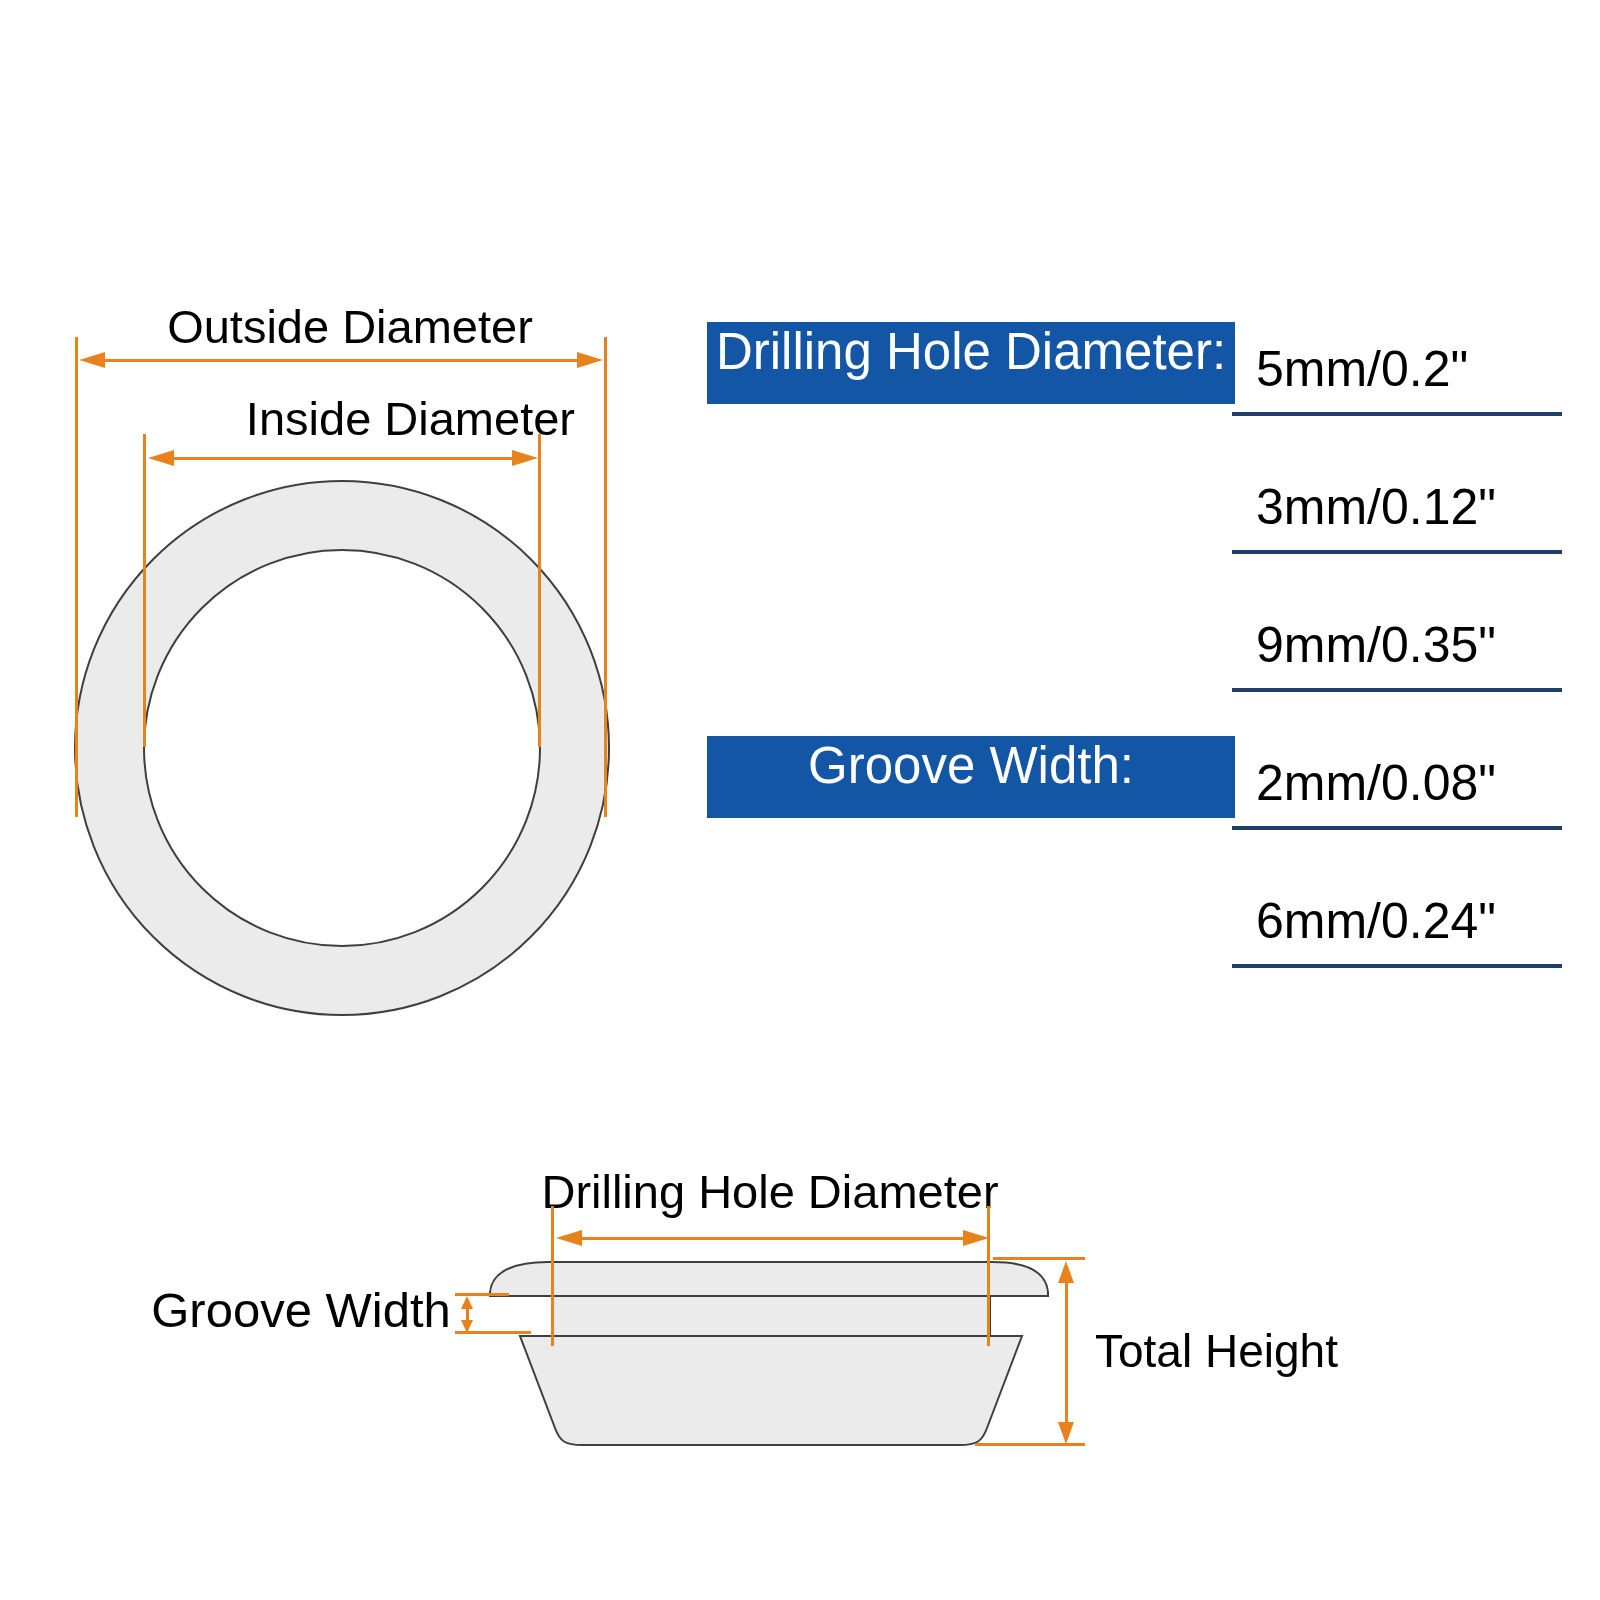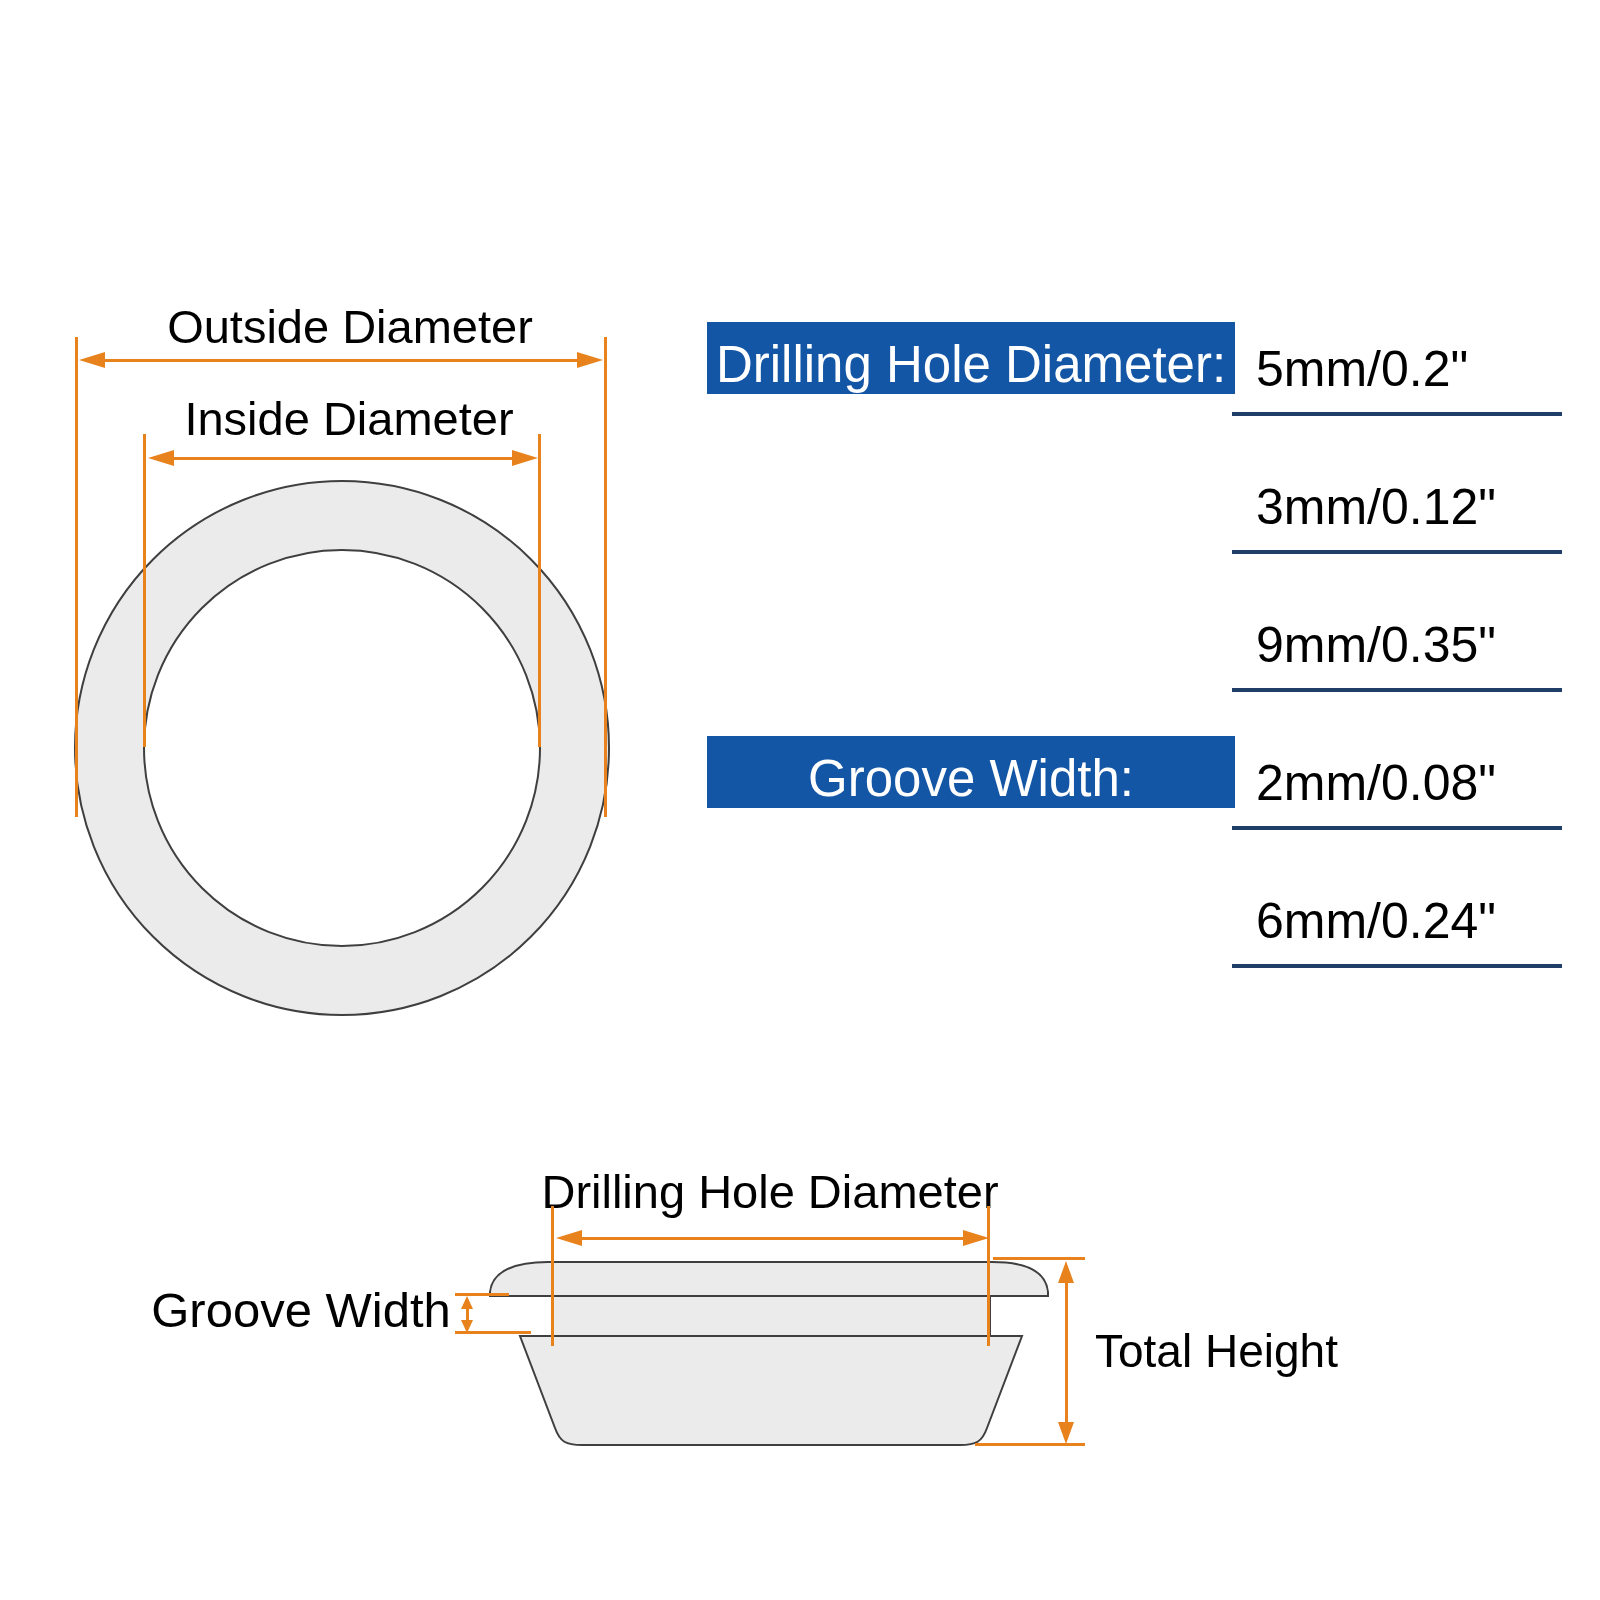--- a/index.html
+++ b/index.html
@@ -16,21 +16,21 @@
   }
   .abs{position:absolute;}
   
   .ring-outer{left:74px;top:480px;width:536px;height:536px;border:2px solid var(--stroke);
     border-radius:50%;background:var(--fill);box-sizing:border-box;}
   .ring-inner{left:143px;top:549px;width:398px;height:398px;border:2px solid var(--stroke);
     border-radius:50%;background:#ffffff;box-sizing:border-box;}
   
   .dlabel{color:#000;white-space:nowrap;}
   .lbl-outside{left:90px;top:303px;width:520px;text-align:center;font-size:47px;line-height:47px;}
-  .lbl-inside{left:99px;top:395px;width:500px;text-align:center;font-size:47px;line-height:47px;}
+  .lbl-inside{left:75px;top:395px;width:500px;text-align:right;font-size:47px;line-height:47px;}
   .lbl-drill{left:520px;top:1168px;width:500px;text-align:center;font-size:47px;line-height:47px;}
   .lbl-groove{left:150px;top:1288px;width:302px;text-align:center;font-size:49px;line-height:45px;}
   .lbl-total{left:1095px;top:1328px;font-size:46px;line-height:46px;}
   
   .extv{position:absolute;width:3px;background:var(--orange);}
   .tick{position:absolute;height:3px;background:var(--orange);}
   .harrow{position:absolute;height:3px;}
   .harrow .hl{position:absolute;left:20px;right:20px;top:0;height:3px;background:var(--orange);}
   .ah{position:absolute;width:0;height:0;border-style:solid;}
   .ah-l{left:0;top:-7px;border-width:8.5px 26px 8.5px 0;border-color:transparent var(--orange) transparent transparent;}
@@ -38,22 +38,22 @@
   .varrow{position:absolute;width:3px;}
   .varrow .vl{position:absolute;left:0;top:14px;bottom:14px;width:3px;background:var(--orange);}
   .va{position:absolute;width:0;height:0;border-style:solid;}
   .va-t{left:-7px;top:0;border-width:0 8.5px 22px 8.5px;border-color:transparent transparent var(--orange) transparent;}
   .va-b{left:-7px;bottom:0;border-width:22px 8.5px 0 8.5px;border-color:var(--orange) transparent transparent transparent;}
   .varrow.small .vl{top:9px;bottom:9px;}
   .varrow.small .va-t{left:-5px;border-width:0 6.5px 13px 6.5px;}
   .varrow.small .va-b{left:-5px;border-width:13px 6.5px 0 6.5px;}
   
   .spec-row{position:absolute;left:0;width:1600px;height:94px;}
-  .row-label-box{position:absolute;left:707px;width:528px;height:72px;background:var(--blue);
-    display:flex;align-items:flex-end;justify-content:center;}
+  .row-label-box{position:absolute;left:707px;width:528px;height:82px;background:var(--blue);
+    display:flex;align-items:flex-start;justify-content:center;}
   .row-label-box span{color:#fff;font-size:51px;white-space:nowrap;}
   .row-underline{position:absolute;left:1232px;top:90px;width:330px;height:4px;background:var(--navy);}
   .row-value{position:absolute;left:1256px;top:0;height:94px;line-height:94px;
     color:#000;font-size:50px;white-space:nowrap;}
   
   .sideview{left:480px;top:1255px;width:580px;height:200px;}
 </style>
 </head>
 <body>
 

